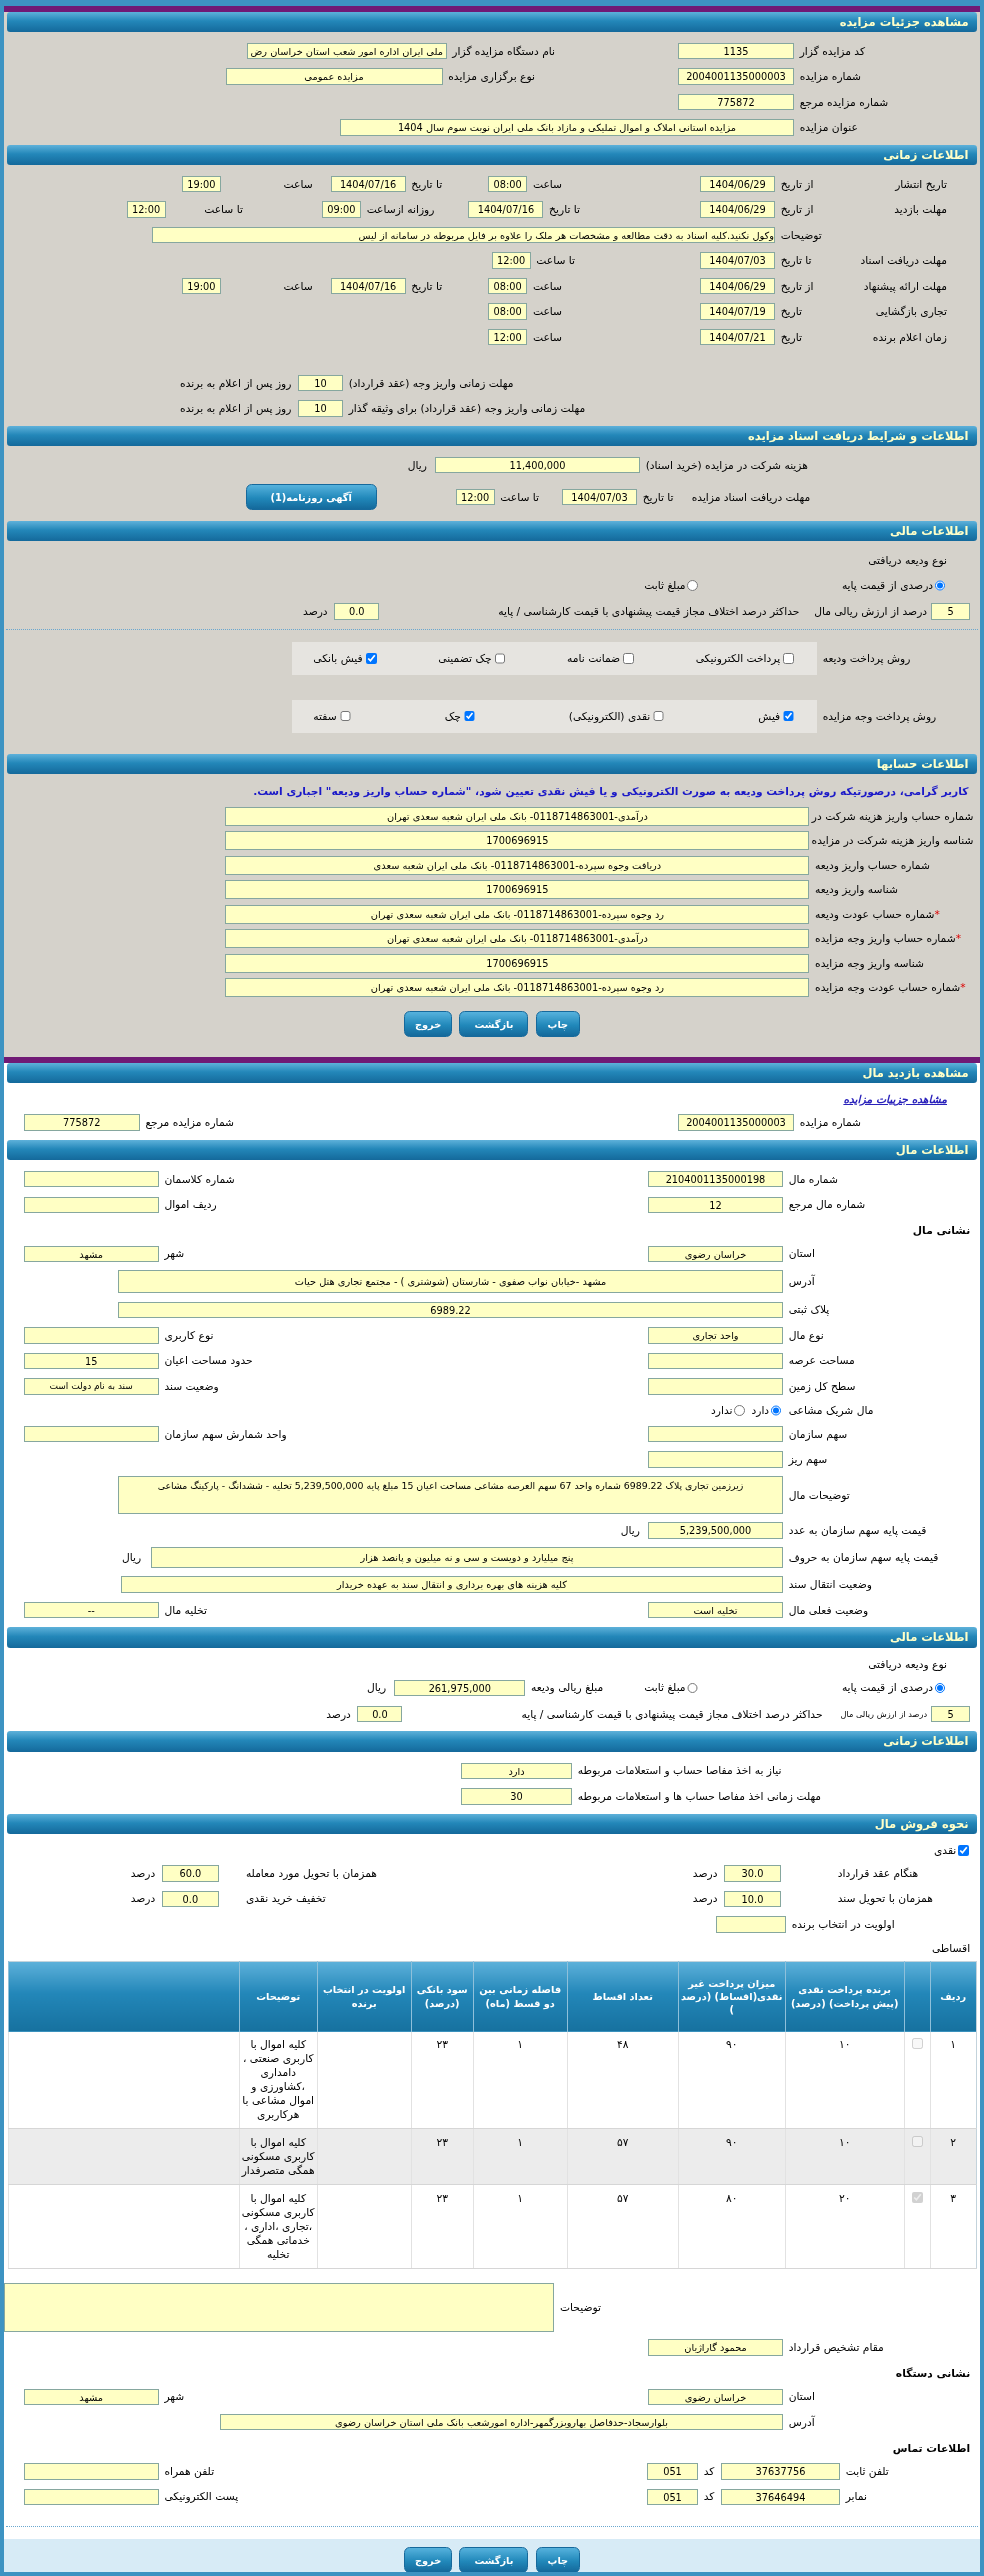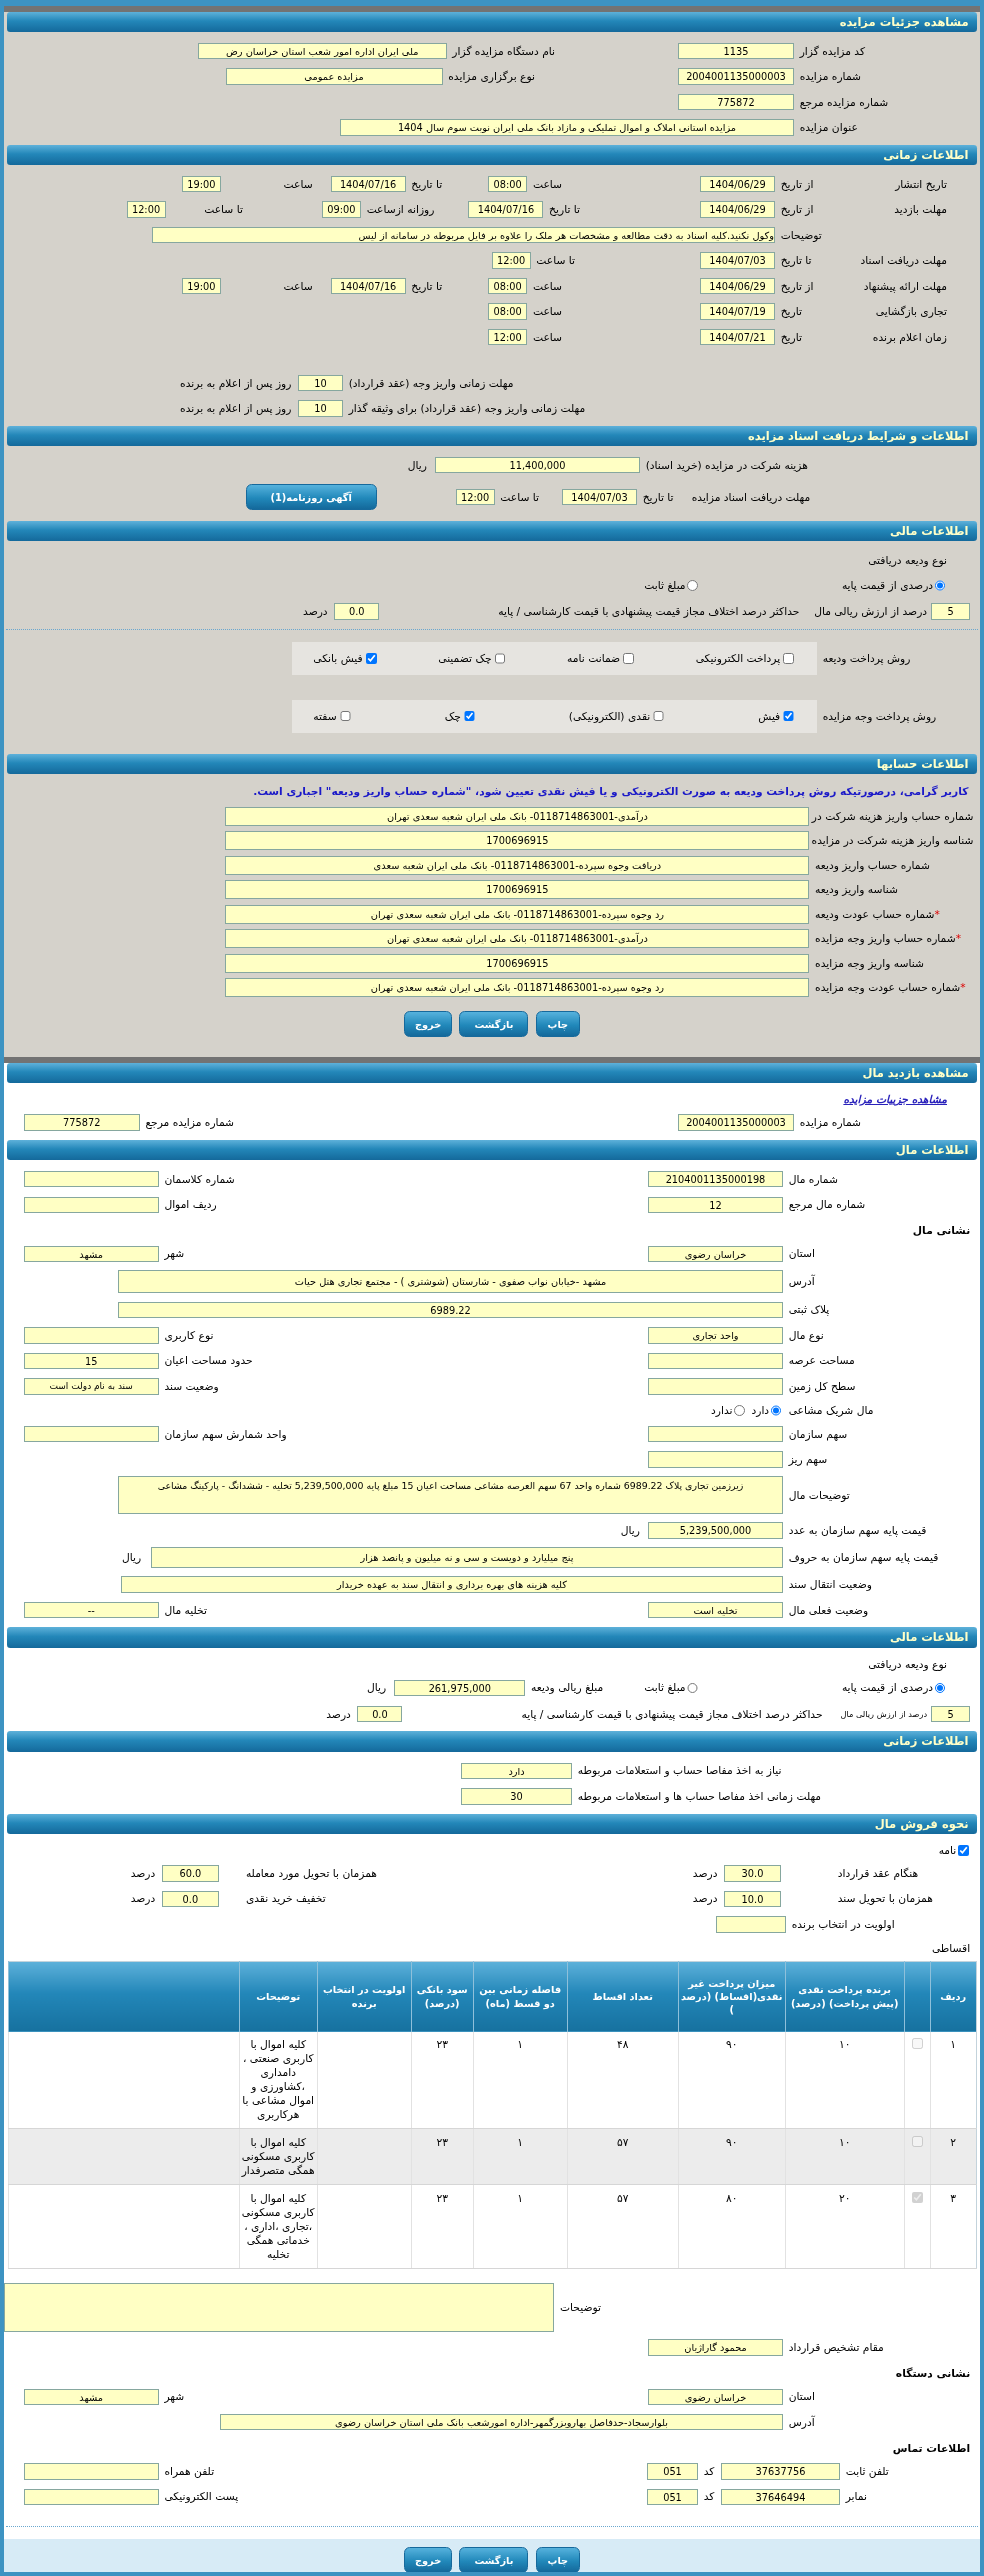--- a/index.html
+++ b/index.html
@@ -1,17 +1,17 @@
 <!DOCTYPE html>
 <html dir="rtl" lang="fa" style="font-size:13px"><head>
 <meta charset="utf-8">
 <style>
   html,body{margin:0;padding:0;}
   body{width:984px;height:2576px;font-family:"DejaVu Sans",sans-serif;background:#ffffff;}
-  .frame{width:984px;height:2576px;box-sizing:border-box;border:4.9px solid #3d93c2;border-top-width:6.6px;overflow:hidden;background:#737373;}
+  .frame{width:984px;height:2576px;box-sizing:border-box;border:4.9px solid #3d93c2;border-top-width:6.6px;overflow:hidden;background:#701a75;}
   .graypart{background:#d5d2cb;padding-bottom:11.5px;}
   .whitepart{background:#ffffff;}
   .hd{height:20.5px;margin:5.7px 3.3px 7.4px 3.3px;background:linear-gradient(180deg,#5eb1da 0%,#2387b9 45%,#14699b 100%);
       border-radius:3.3px;color:#ffffc8;font-weight:bold;font-size:11.5px;line-height:20.5px;padding:0 8.2px;}
   .row{display:flex;align-items:center;min-height:23px;margin:2.5px 0;padding:0 33px 0 19.7px;font-size:10.7px;color:#000;}
   .lb{white-space:nowrap;}
   .lbx{white-space:nowrap;text-align:left;padding-left:5.7px;box-sizing:border-box;}
   .in{background:#ffffc4;border:0.8px solid #86a79f;height:16.4px;line-height:15.6px;text-align:center;font-size:9.8px;
       overflow:hidden;white-space:nowrap;box-sizing:border-box;color:#000;}
   .lpair{margin-right:auto;display:flex;align-items:center;}
@@ -39,21 +39,21 @@
 <div class="frame">
 
   <div class="graypart">
 
     <div class="hd">مشاهده جزئیات مزایده</div>
 
     <div class="row">
       <span class="lbx" style="width:153px">کد مزایده گزار</span>
       <div class="in" style="width:116px">1135</div>
       <span class="lbx" style="margin-right:123px">نام دستگاه مزایده گزار</span>
-      <div class="in" style="width:249px">ملی ایران اداره امور شعب استان خراسان رض</div>
+      <div class="in" style="width:200px">ملی ایران اداره امور شعب استان خراسان رض</div>
     </div>
 
     <div class="row">
       <span class="lbx" style="width:153px">شماره مزایده</span>
       <div class="in" style="width:116px">2004001135000003</div>
       <span class="lbx" style="margin-right:143px">نوع برگزاری مزایده</span>
       <div class="in" style="width:217px">مزایده عمومی</div>
     </div>
 
     <div class="row">
@@ -444,21 +444,21 @@
 
     <div class="row" style="padding-right:78px">
       <span class="lbx" style="width:330px">مهلت زمانی اخذ مفاصا حساب ها و استعلامات مربوطه</span>
       <div class="in" style="width:111px">30</div>
     </div>
 
     <div class="hd">نحوه فروش مال</div>
 
     <div class="row" style="padding-right:9.8px;min-height:18px">
       <input type="checkbox" checked="" style="">
-      <span class="lb">نامه</span>
+      <span class="lb">نقدی</span>
     </div>
 
     <div class="row">
       <span class="lbx" style="width:115px">هنگام عقد قرارداد</span>
       <div class="in" style="width:57px;margin-right:51px">30.0</div>
       <span class="lb" style="margin-right:6.6px">درصد</span>
       <div class="lpair" style="margin-left:107px">
         <span class="lbx">همزمان با تحویل مورد معامله</span>
         <div class="in" style="width:57px;margin-right:21.3px">60.0</div>
         <span class="lb" style="margin-right:6.6px">درصد</span>

